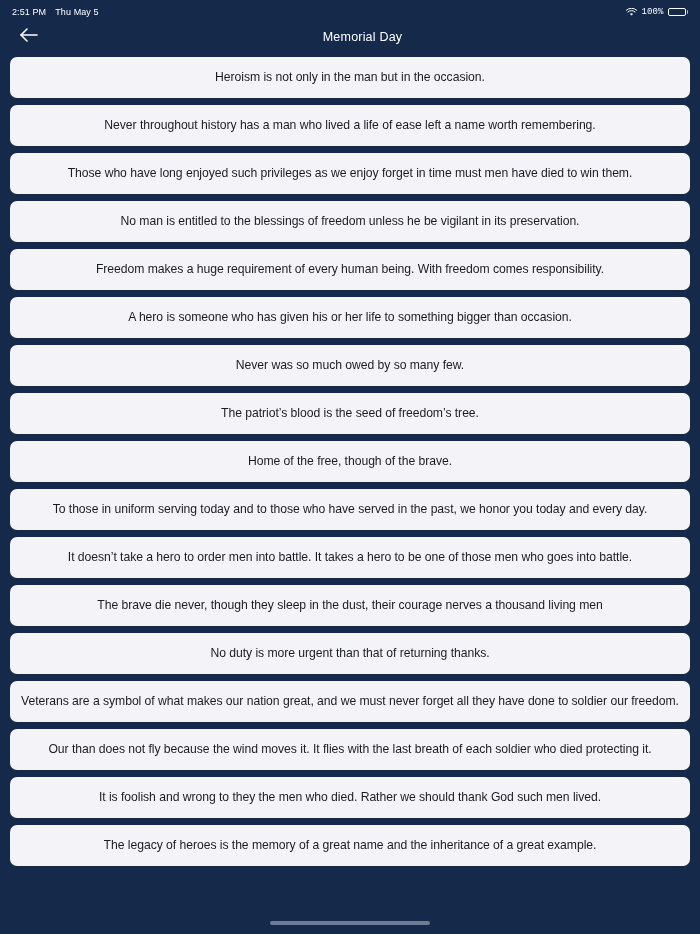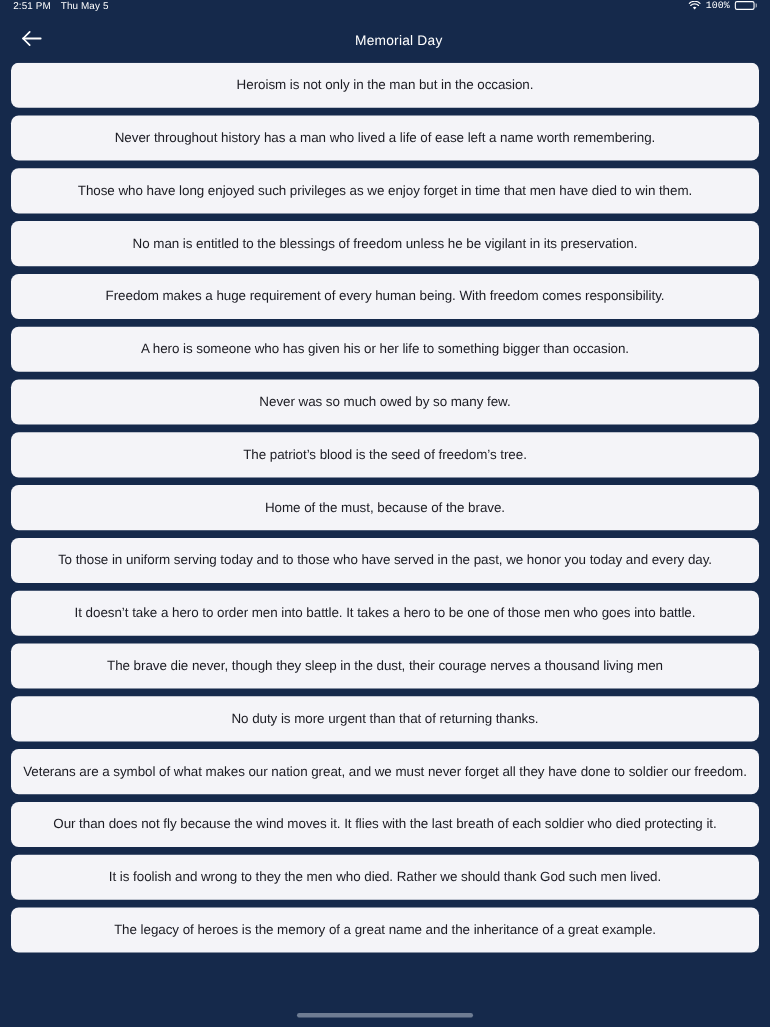--- a/index.html
+++ b/index.html
@@ -17,21 +17,21 @@
     display: flex;
     flex-direction: column;
     position: relative;
   }
 
   
   .status-bar {
     height: 17px;
     flex: 0 0 17px;
     display: flex;
-    align-items: flex-start;
+    align-items: flex-end;
     padding: 0 12px;
     color: #ffffff;
     font-size: 9px;
     letter-spacing: 0.1px;
   }
   .status-left { display: flex; align-items: center; gap: 9px; }
   .status-right { margin-left: auto; display: flex; align-items: center; gap: 4px; font-family: Liberation Mono, monospace; }
   .wifi-icon { display: inline-block; width: 11px; height: 9px; }
   .battery {
     display: inline-flex;
@@ -166,39 +166,39 @@
   </div>
 
   <div class="quote-list">
     <div class="quote-card">
         <span class="quote-text">Heroism is not only in the man but in the occasion.</span>
       </div>
     <div class="quote-card">
         <span class="quote-text">Never throughout history has a man who lived a life of ease left a name worth remembering.</span>
       </div>
     <div class="quote-card">
-        <span class="quote-text">Those who have long enjoyed such privileges as we enjoy forget in time that men have died to win them.</span>
+        <span class="quote-text">Those who have long enjoyed such privileges as we enjoy forget in time must men have died to win them.</span>
       </div>
     <div class="quote-card">
         <span class="quote-text">No man is entitled to the blessings of freedom unless he be vigilant in its preservation.</span>
       </div>
     <div class="quote-card">
         <span class="quote-text">Freedom makes a huge requirement of every human being. With freedom comes responsibility.</span>
       </div>
     <div class="quote-card">
         <span class="quote-text">A hero is someone who has given his or her life to something bigger than occasion.</span>
       </div>
     <div class="quote-card">
         <span class="quote-text">Never was so much owed by so many few.</span>
       </div>
     <div class="quote-card">
         <span class="quote-text">The patriot’s blood is the seed of freedom’s tree.</span>
       </div>
     <div class="quote-card">
-        <span class="quote-text">Home of the must, because of the brave.</span>
+        <span class="quote-text">Home of the free, though of the brave.</span>
       </div>
     <div class="quote-card">
         <span class="quote-text">To those in uniform serving today and to those who have served in the past, we honor you today and every day.</span>
       </div>
     <div class="quote-card">
         <span class="quote-text">It doesn’t take a hero to order men into battle. It takes a hero to be one of those men who goes into battle.</span>
       </div>
     <div class="quote-card">
         <span class="quote-text">The brave die never, though they sleep in the dust, their courage nerves a thousand living men</span>
       </div>

